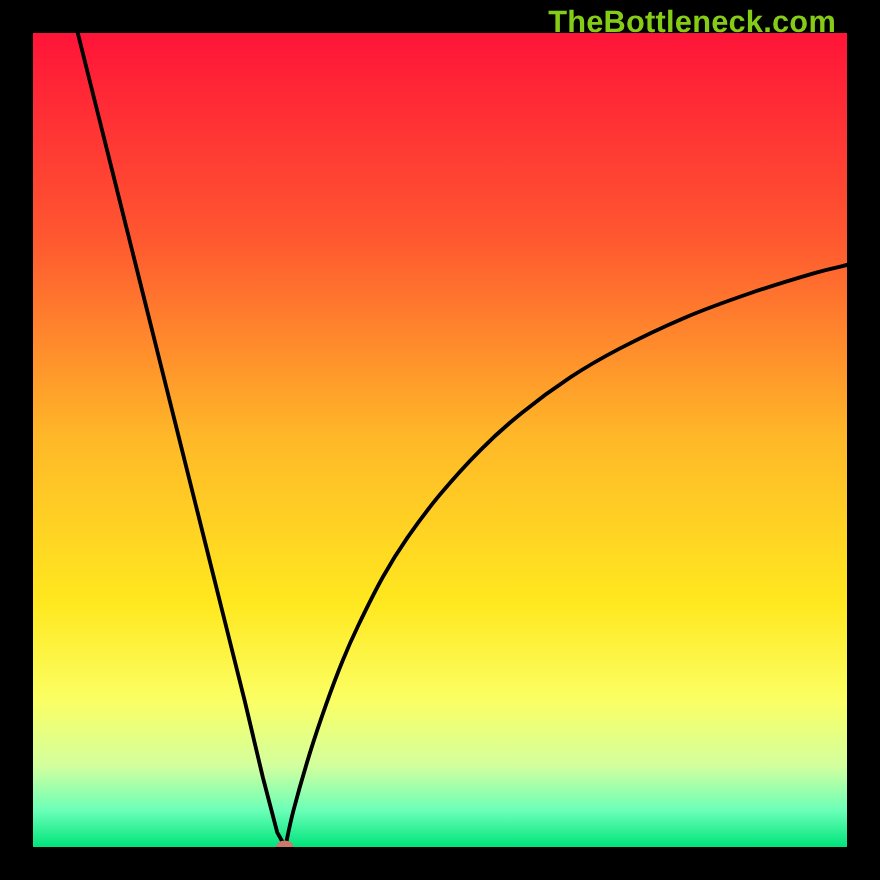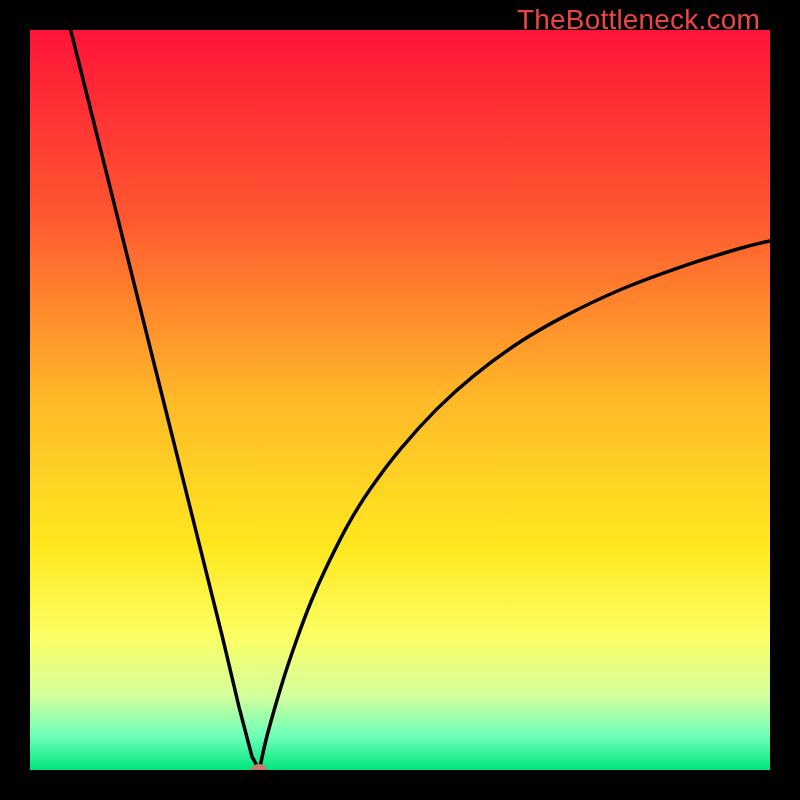--- a/index.html
+++ b/index.html
@@ -35,23 +35,23 @@
     position: absolute;
     left: 0;
     top: 0;
     width: 100%;
     height: 100%;
   }
   .watermark {
     position: absolute;
     top: 4px;
     right: 40px;
-    color: #ef4444;
+    color: #84cc16;
     font-size: 28px;
-    font-weight: 400;
+    font-weight: 700;
     letter-spacing: 0.2px;
     user-select: none;
   }
   .marker {
     position: absolute;
     width: 16px;
     height: 12px;
     border-radius: 50%;
     transform: translate(-50%, -50%);
   }

